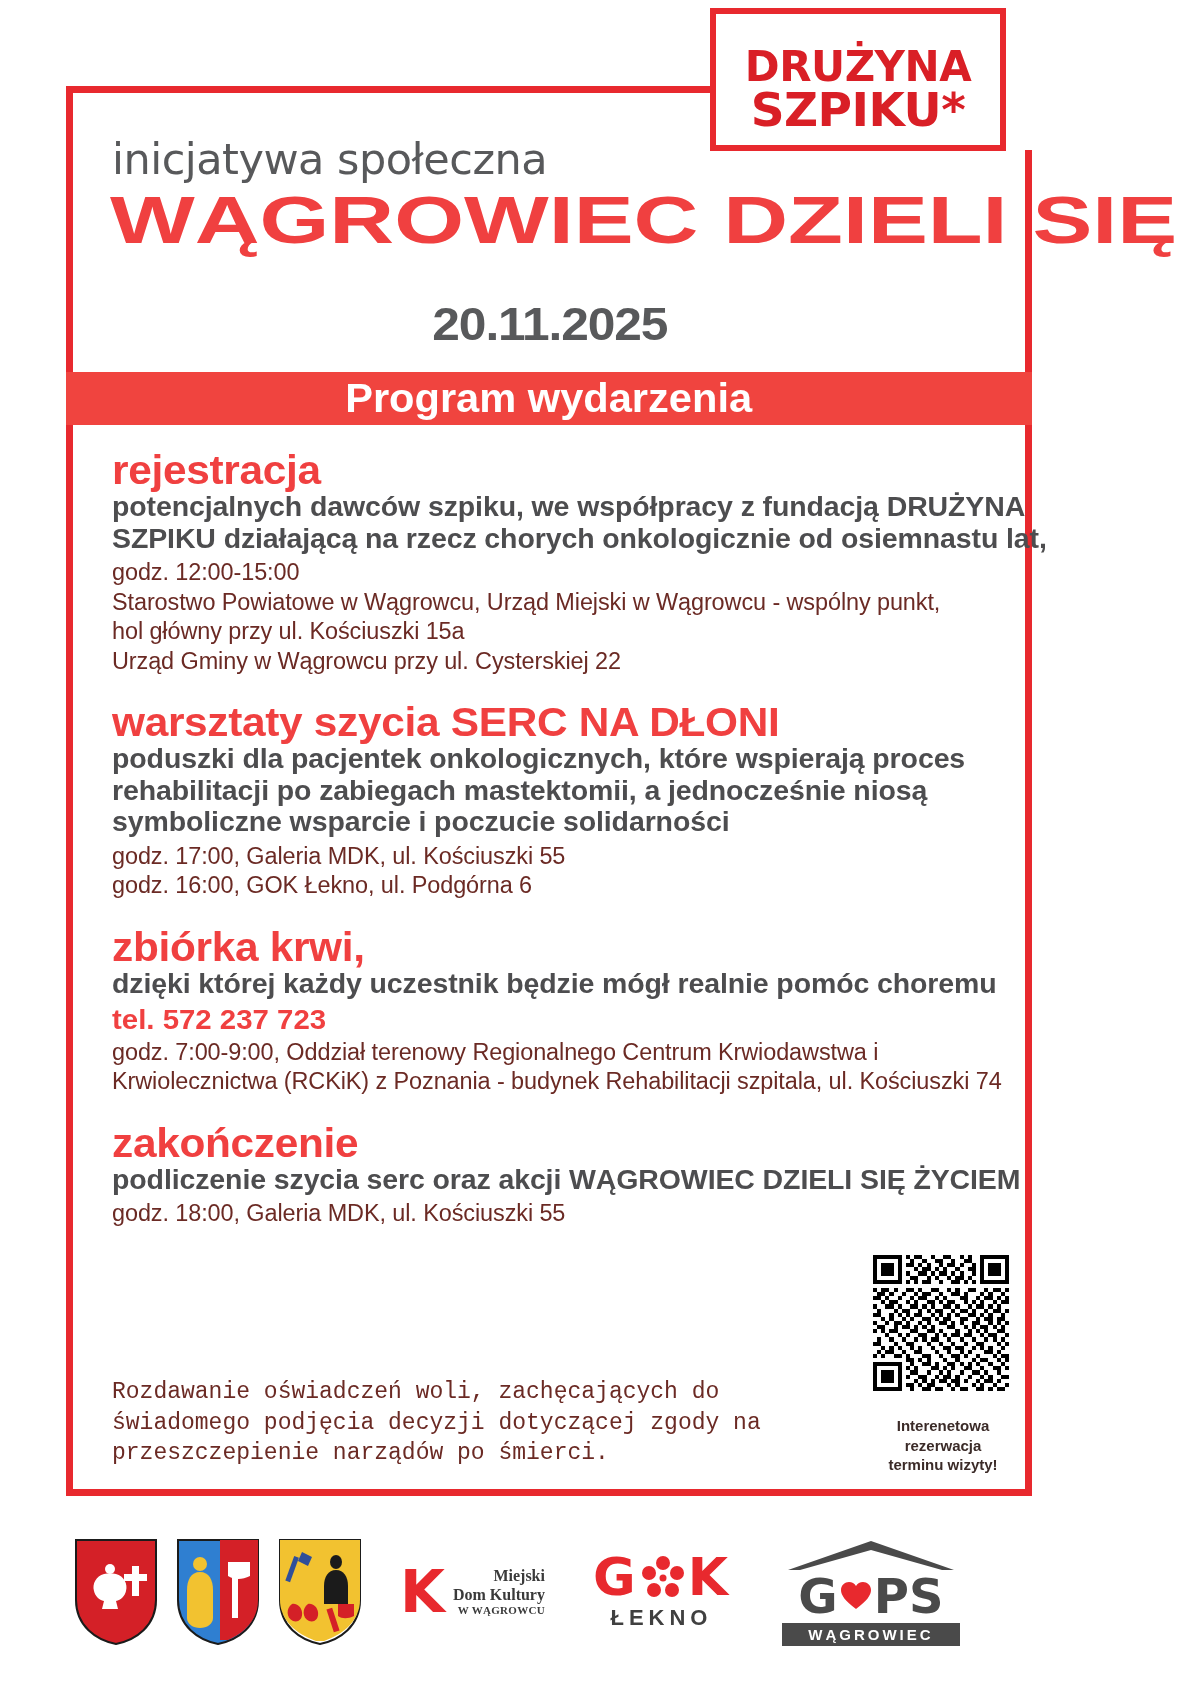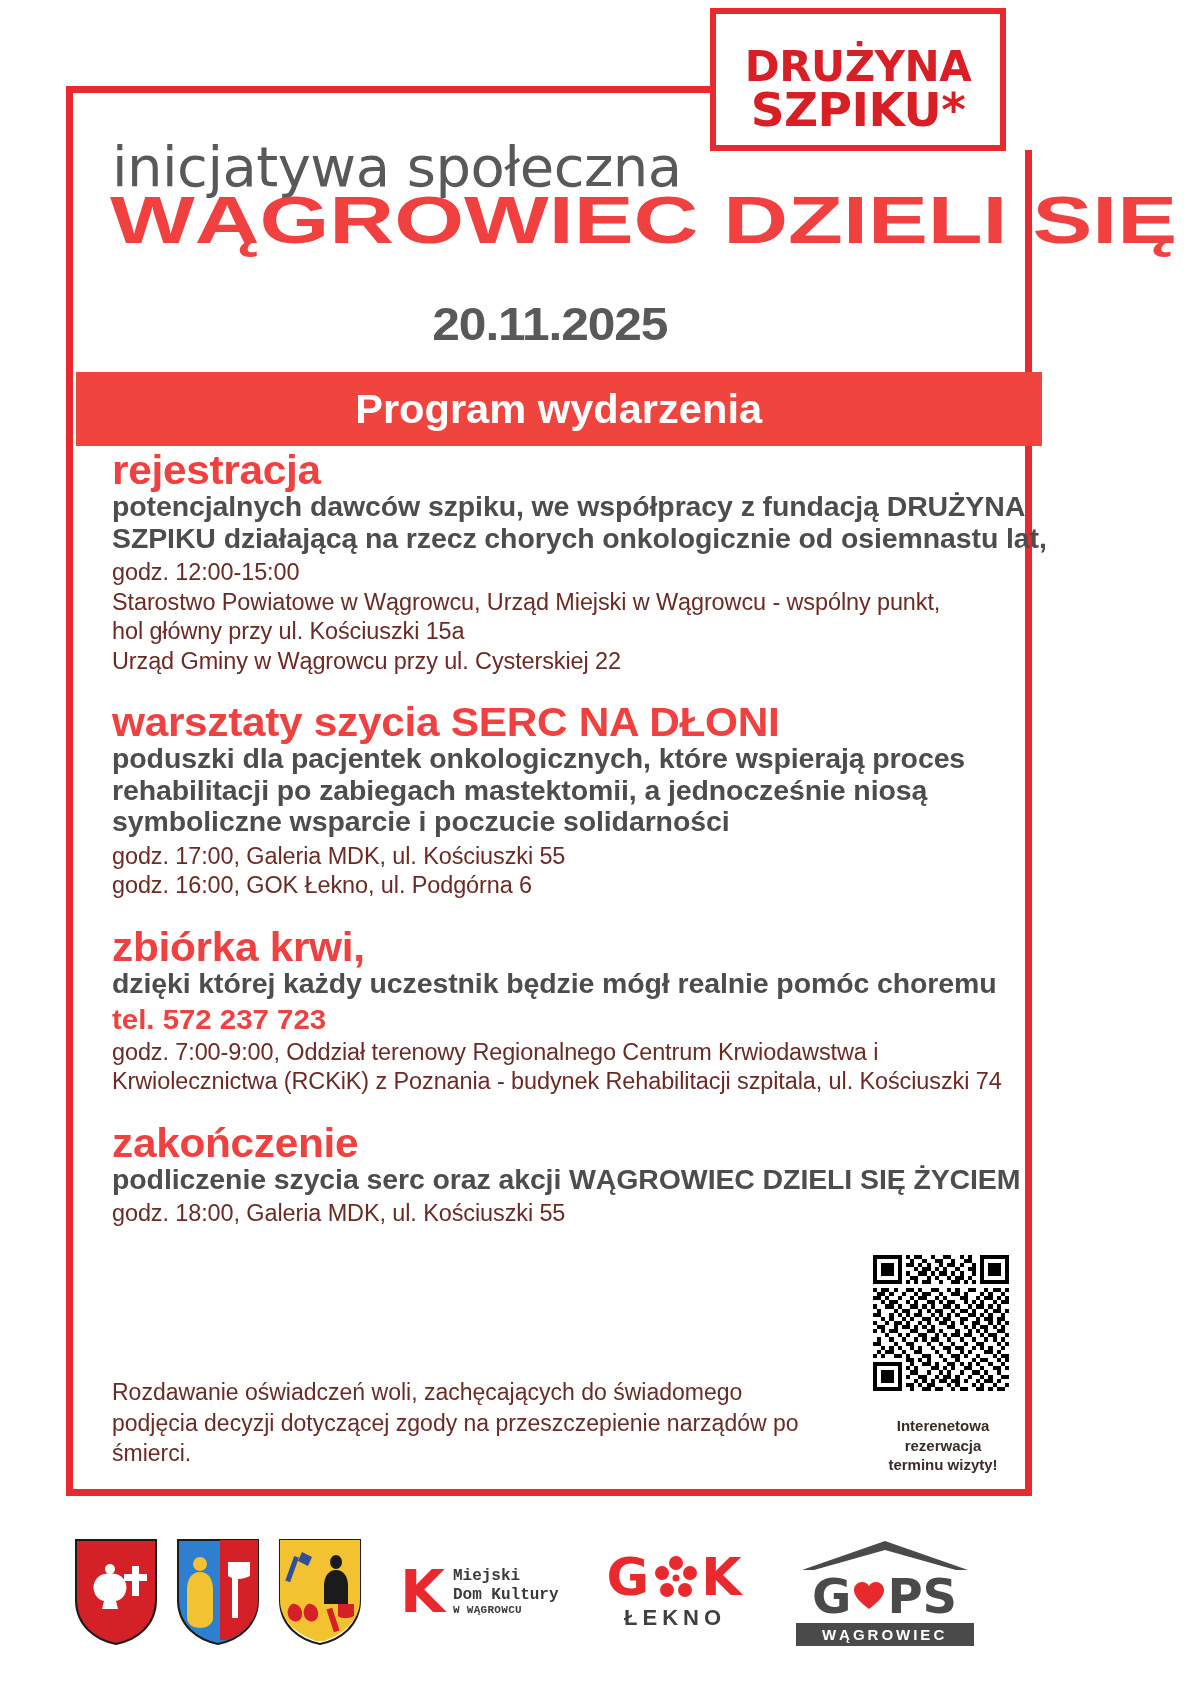--- a/index.html
+++ b/index.html
@@ -49,21 +49,21 @@
     white-space: nowrap;
     font-family: "DejaVu Sans", sans-serif;
   }
   .logo-line.l2 { font-size: 47px; }
 
   
   .kicker {
     position: absolute;
     left: 112px;
     top: 134px;
-    font-size: 56px;
+    font-size: 43px;
     color: #58595b;
     font-family: "DejaVu Sans", sans-serif;
     letter-spacing: -0.5px;
   }
 
   .main-title {
     position: absolute;
     left: 110px;
     top: 182px;
     width: 900px;
@@ -96,24 +96,24 @@
     letter-spacing: -1px;
     transform: scaleX(1.08);
     font-family: "Liberation Sans Narrow", "Liberation Sans", sans-serif;
     white-space: nowrap;
     padding: 0 6px;
   }
 
   
   .program-banner {
     position: absolute;
-    left: 76px;
+    left: 66px;
     top: 372px;
     width: 966px;
-    height: 74px;
+    height: 53px;
     background: #f0443f;
     display: flex;
     align-items: center;
     justify-content: center;
   }
   .program-banner span {
     color: #ffffff;
     font-size: 40px;
     font-weight: bold;
     letter-spacing: 0px;
@@ -178,21 +178,21 @@
 
   
   .footer-note {
     position: absolute;
     left: 112px;
     top: 1377px;
     width: 720px;
     color: #6b2a24;
     font-size: 23px;
     line-height: 1.33;
-    font-family: Liberation Sans, sans-serif;
+    font-family: Liberation Mono, monospace;
   }
 
   
   .qr-wrap { position: absolute; left: 873px; top: 1255px; width: 140px; text-align: center; }
   .qr-code { width: 136px; height: 136px; display: block; }
   .qr-caption {
     margin-top: 25px;
     font-size: 15px;
     line-height: 1.3;
     color: #3b2b28;
@@ -208,21 +208,21 @@
     width: 1000px;
     height: 180px;
     display: flex;
     align-items: center;
     gap: 18px;
     padding-left: 8px;
   }
   .crest { width: 84px; height: 108px; flex: 0 0 auto; }
   .logo-mdk { display: flex; align-items: center; gap: 8px; margin-left: 20px; }
   .mdk-k { font-size: 58px; font-weight: bold; color: #e8292e; font-family: "DejaVu Sans", sans-serif; line-height: 1; }
-  .mdk-txt { font-size: 16px; font-weight: bold; color: #3a3a3a; line-height: 1.18; font-family: Liberation Mono, monospace; }
+  .mdk-txt { font-size: 16px; font-weight: bold; color: #3a3a3a; line-height: 1.18; font-family: Liberation Serif, serif; text-align: right; }
   .mdk-txt .sm { font-size: 11px; font-weight: bold; letter-spacing: 0.3px; }
 
   .logo-gok { margin-left: 30px; text-align: center; }
   .gok-top { font-size: 52px; font-weight: bold; color: #e8292e; letter-spacing: 2px; line-height: 0.95; font-family: "DejaVu Sans", sans-serif; display: flex; align-items: center; gap: 2px; }
   .gok-bot { font-size: 22px; font-weight: bold; color: #404040; letter-spacing: 5px; font-family: "Liberation Sans Narrow", "Liberation Sans", sans-serif; margin-top: 2px; }
 
   .logo-gops { margin-left: 34px; text-align: center; position: relative; }
   .gops-roof { width: 178px; height: 34px; display: block; }
   .gops-word { font-size: 48px; font-weight: bold; color: #4a4a4a; letter-spacing: 0px; line-height: 1; font-family: "DejaVu Sans", sans-serif; display: flex; align-items: center; justify-content: center; }
   .gops-bar { margin-top: 3px; background: #4a4a4a; color: #ffffff; font-size: 15px; font-weight: bold; letter-spacing: 3px; padding: 3px 0; font-family: "Liberation Sans Narrow", "Liberation Sans", sans-serif; }

